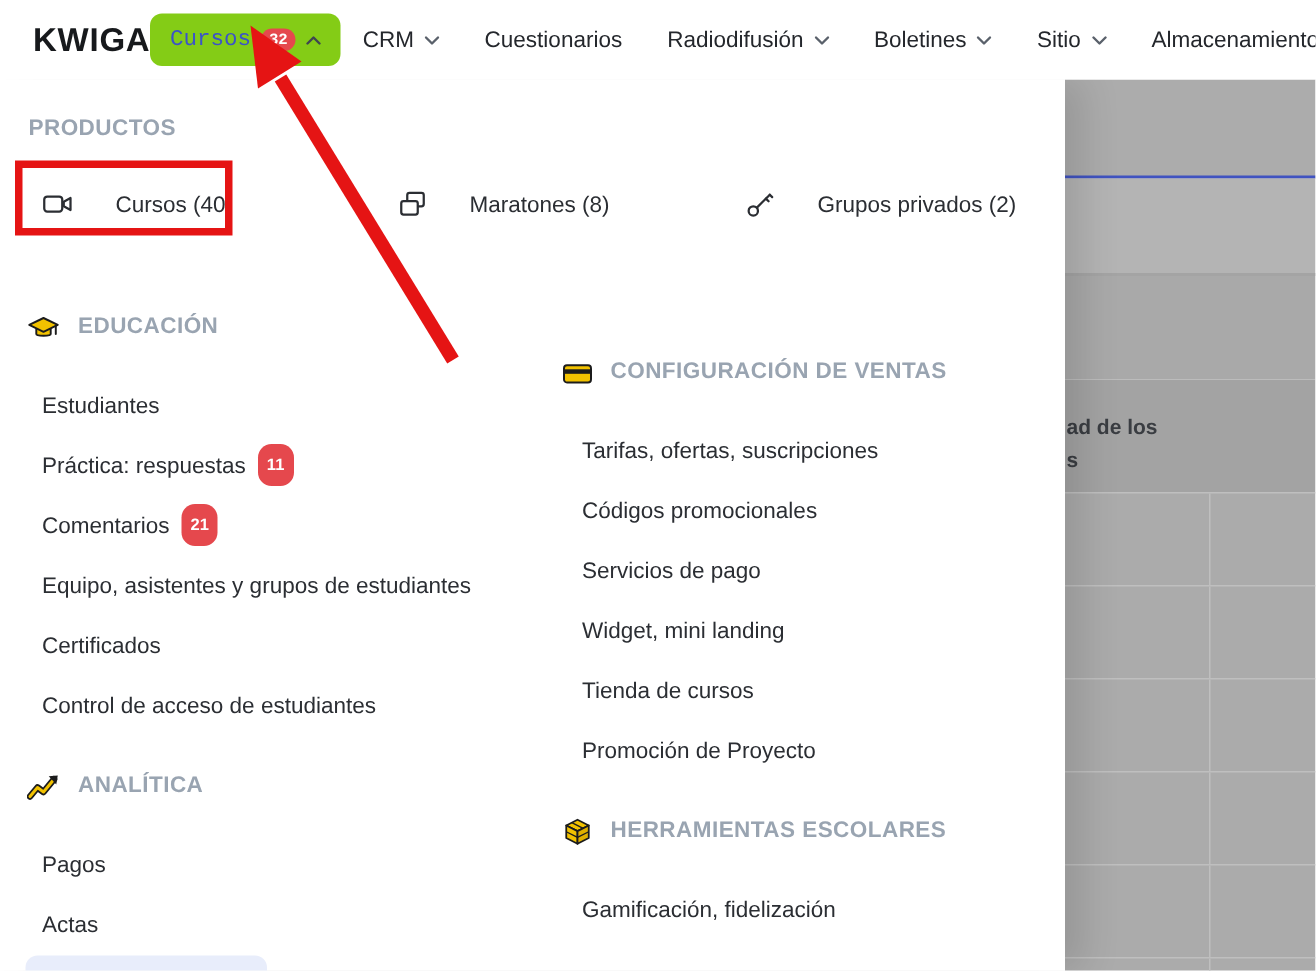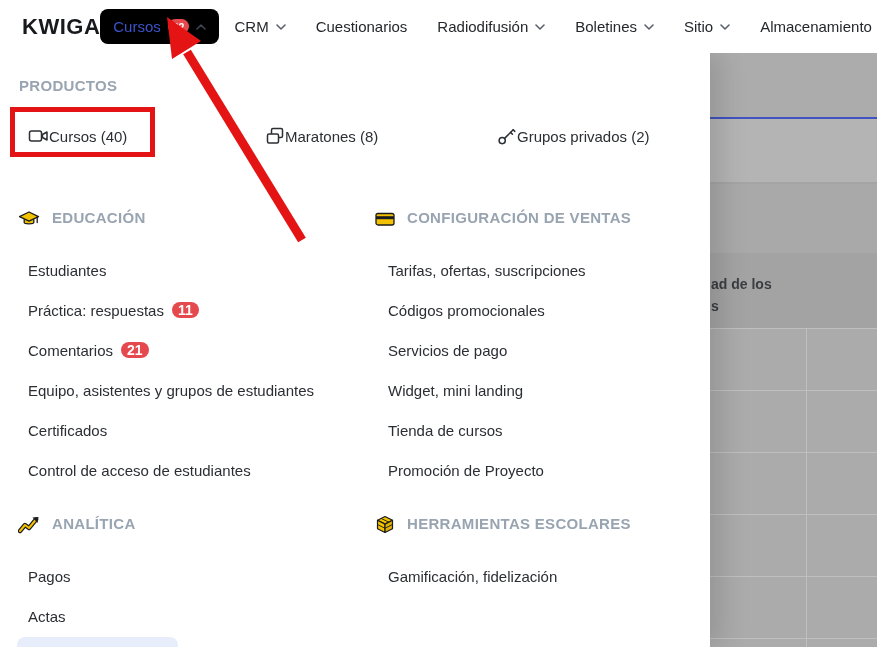--- a/index.html
+++ b/index.html
@@ -16,57 +16,57 @@
   }
   .logo {
     margin-left:22px; width:82px; font-size:22px; font-weight:800;
     letter-spacing:0.5px; color:#17191c;
   }
   .nav { display:flex; align-items:center; }
   .nav-item {
     display:flex; align-items:center; gap:7px; padding:9px 15px;
     font-size:15px; color:#24272c; border-radius:8px; cursor:pointer; white-space:nowrap;
   }
-  .nav-item.active { background:#000000; color:#3b53c9; padding:9px 13px; }
+  .nav-item.active { background:#84cc16; color:#3b53c9; padding:9px 13px;font-family:Liberation Mono, monospace; }
   .nav-badge {
     min-width:21px; height:15px; padding:0 5px; border-radius:9px;
     background:#e5484d; color:#fff; font-size:10.5px; font-weight:bold;
     display:flex; align-items:center; justify-content:center;
   }
   .chev { display:flex; align-items:center; }
 
   
   .panel {
     position:absolute; top:53px; left:0; width:710px; height:594px;
     background:#fff; z-index:20; box-shadow:12px 0 24px rgba(0,0,0,0.12);
   }
   .section-header-text {
     color:#99a4b1; font-size:15px; font-weight:600; letter-spacing:0.3px;
   }
   .products-header { margin:24px 0 0 19px; height:18px; line-height:18px; }
   .products-row { margin-top:28px; display:flex; padding-left:28px; height:26px; }
-  .product-item { display:flex; align-items:center; gap:0; font-size:15px; color:#2b2e33; cursor:pointer; }
+  .product-item { display:flex; align-items:center; gap:28px; font-size:15px; color:#2b2e33; cursor:pointer; }
   .product-item.p1 { width:237px; }
   .product-item.p2 { width:232px; }
 
   .sections { margin-top:60px; display:grid; grid-template-columns:357px auto; padding-left:18px; }
   .section-block { }
   .sec-head { display:flex; align-items:flex-start; gap:12px; height:24px; }
   .col-right .sec-head { padding-left:0; }
-  .col-right { padding-left:0; }
+  .col-right { padding-left:0;margin-top:30px; }
   .menu-list { list-style:none; margin:17px 0 0 0; padding:0 0 0 10px; }
   .col-right .menu-list { padding-left:13px; }
   .menu-list li {
     height:40px; display:flex; align-items:center; gap:8px;
     font-size:15px; color:#2b2e33; cursor:pointer;
   }
   .row2 { margin-top:25px; }
   .menu-badge {
-    min-width:22px; height:16px; padding:0 6px; border-radius:9px;
-    background:#e5484d; color:#fff; font-size:14px; font-weight:bold;
+    min-width:22px; height:28px; padding:0 6px; border-radius:9px;
+    background:#e5484d; color:#fff; font-size:11px; font-weight:bold;
     display:inline-flex; align-items:center; justify-content:center;
   }
   .hover-pill {
     position:absolute; left:17px; top:584px; width:161px; height:26px;
     border-radius:8px; background:#e8edfb;
   }
 
   
   .bg-strip {
     position:absolute; left:710px; top:53px; width:167px; height:594px; z-index:10;

